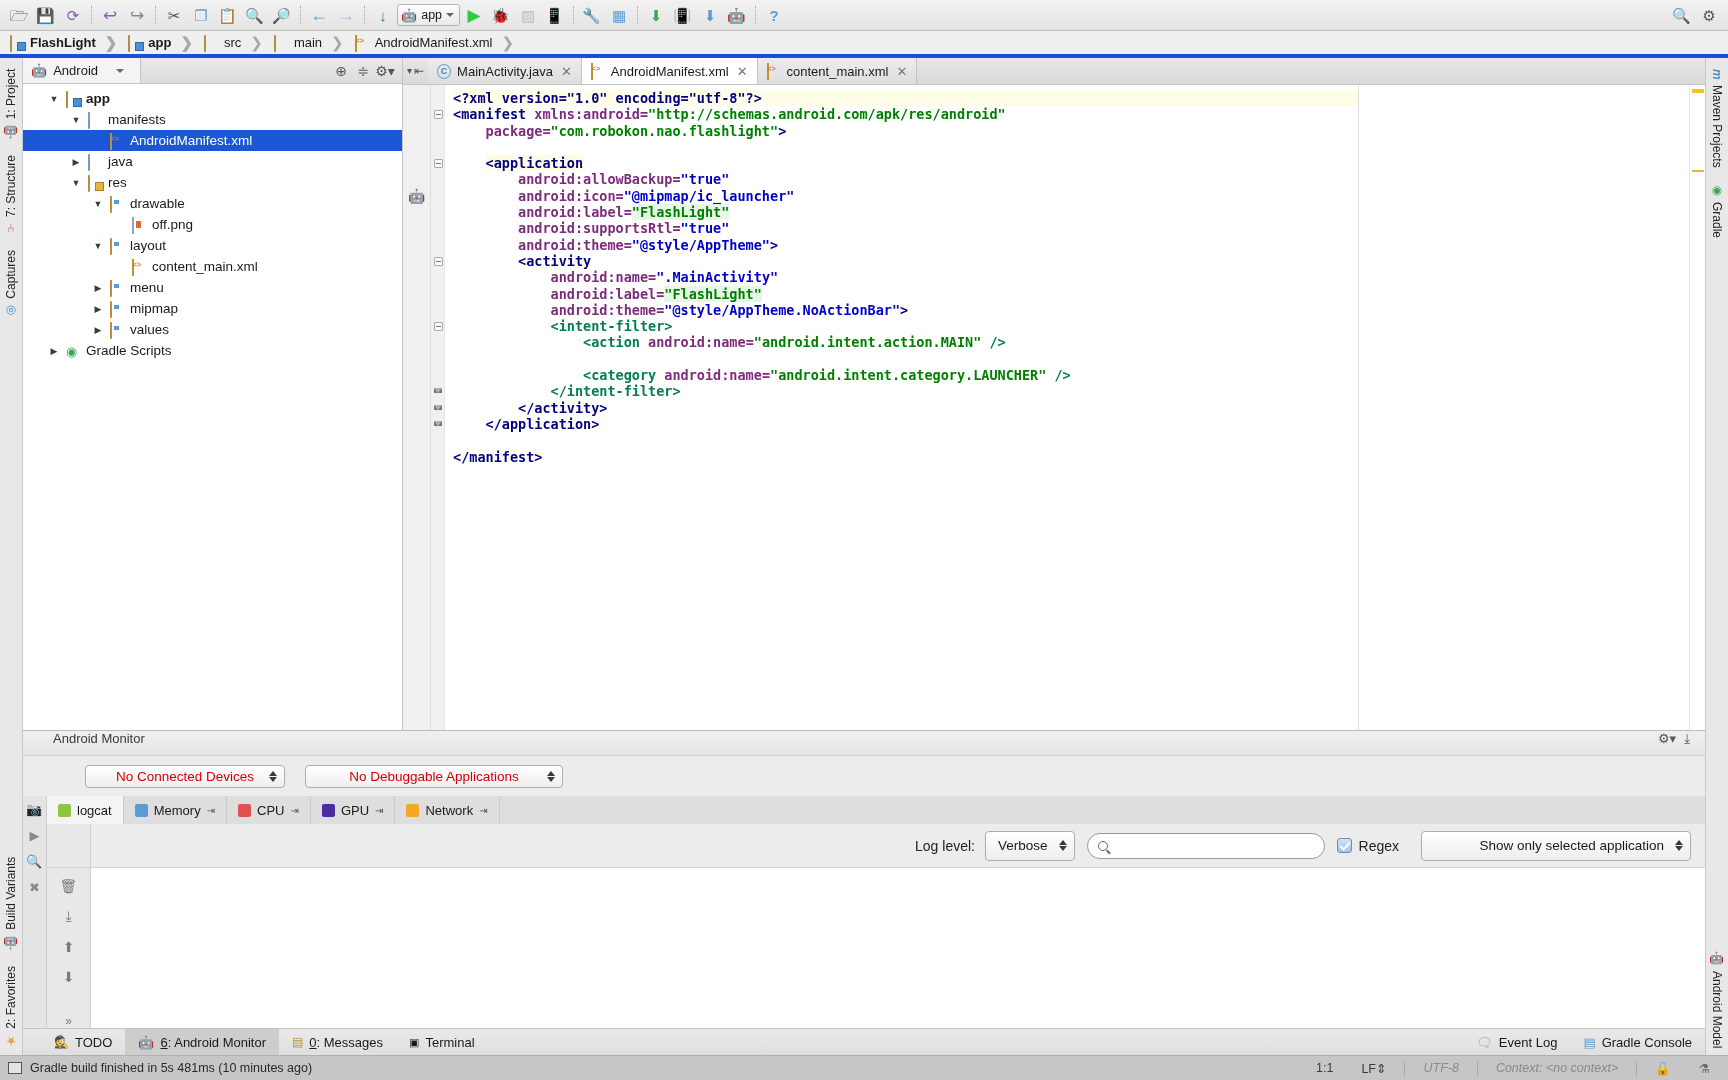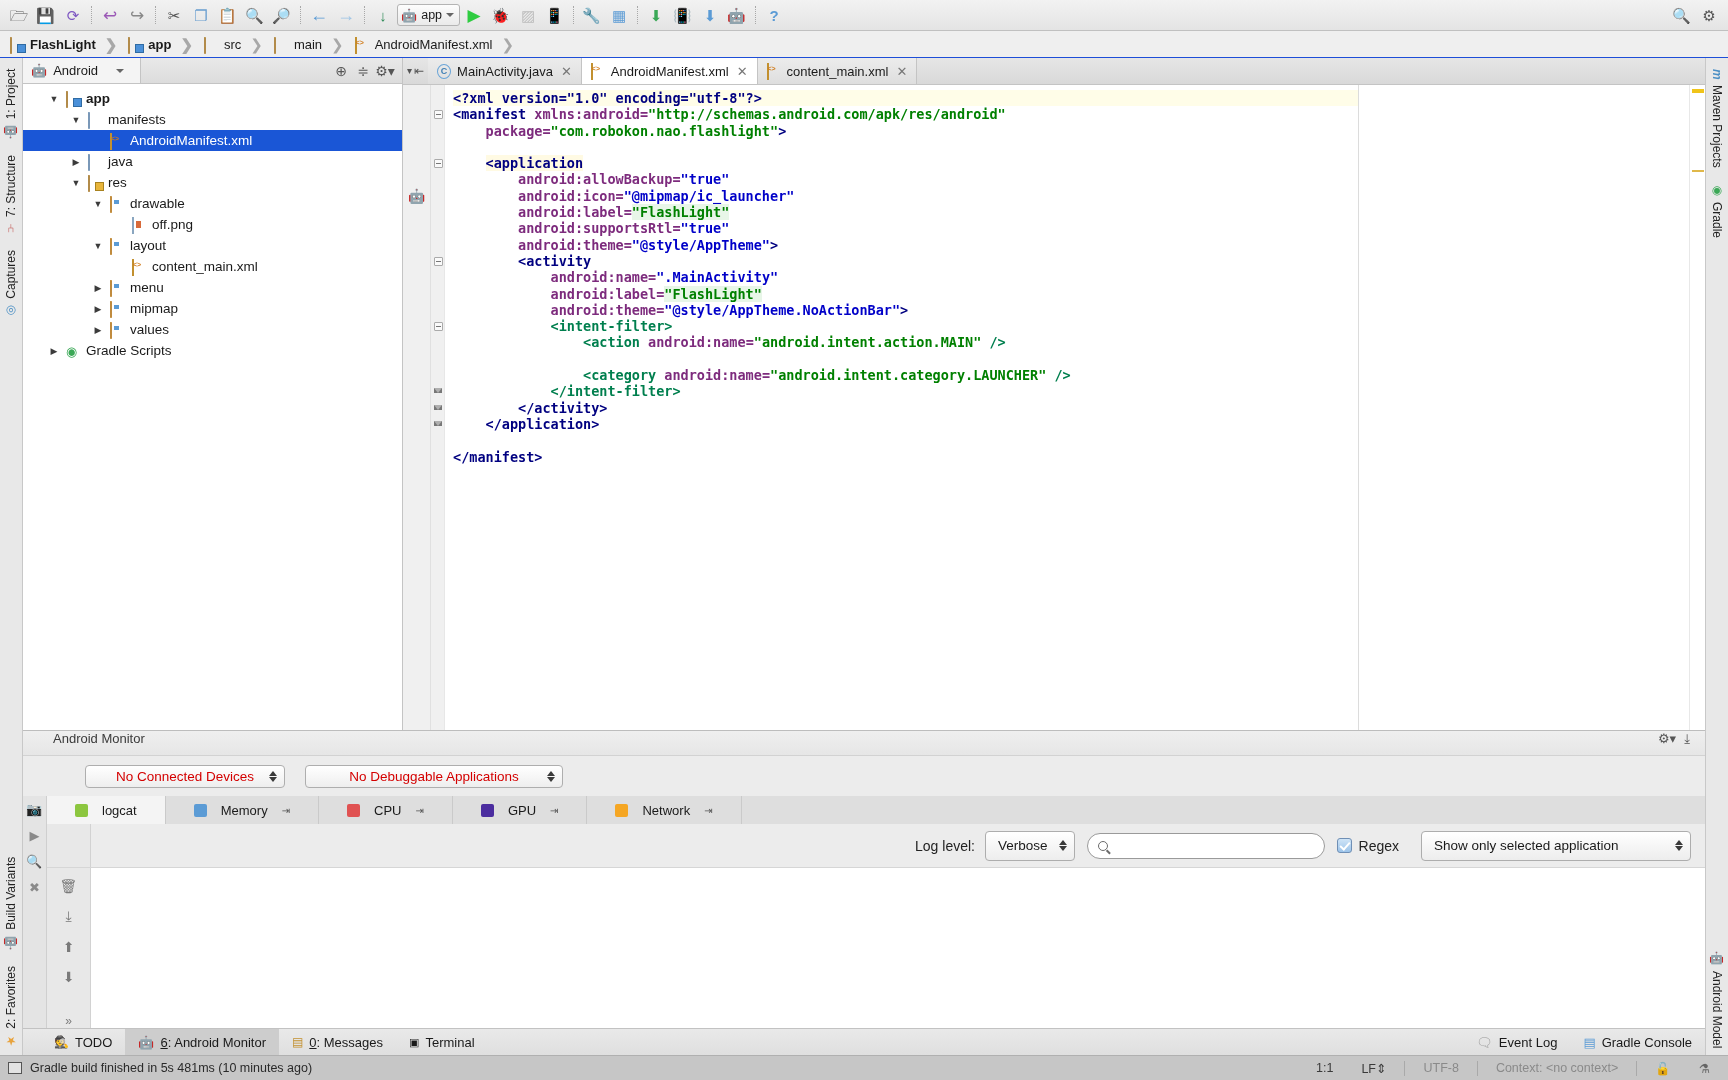--- a/index.html
+++ b/index.html
@@ -32,22 +32,22 @@
     height: 22px; padding: 0 5px 0 3px;
     border: 1px solid #b4b4b4; border-radius: 3px;
     background: linear-gradient(#fdfdfd, #eaeaea);
     font-size: 12.5px;
   }
   .caret-dn { width: 0; height: 0; border-left: 4px solid transparent; border-right: 4px solid transparent; border-top: 4px solid #666; }
 
   
   .breadcrumbs {
     height: 27px; min-height: 27px;
-    background: #efefef; border-bottom: 1px solid #1d4ed8;
-    display: flex; padding-left: 8px;
+    background: #efefef; border-bottom: 4px solid #1d4ed8;
+    display: flex; align-items: center; padding-left: 8px;
   }
   .crumb { display: flex; align-items: center; gap: 5px; padding: 0 9px 0 2px; height: 27px; font-size: 13px; }
   .crumb .sep { color: #a8a8a8; font-size: 15px; margin-left: 4px; }
   .crumb.bold { font-weight: bold; }
 
   
   .body-row { flex: 1; display: flex; min-height: 0; }
   .vbar {
     width: 23px; min-width: 23px;
     background: #e8e8e8; border-right: 1px solid #c8c8c8;
@@ -163,31 +163,31 @@
     color: #d40000; font-size: 13.5px; white-space: nowrap;
   }
   .combo-red .stepper { position: absolute; right: 7px; display: flex; flex-direction: column; gap: 1px; color: #444; }
   .st-up { width: 0; height: 0; border-left: 4px solid transparent; border-right: 4px solid transparent; border-bottom: 5px solid #3a3a3a; }
   .st-dn { width: 0; height: 0; border-left: 4px solid transparent; border-right: 4px solid transparent; border-top: 5px solid #3a3a3a; }
 
   .mon-body { flex: 1; display: flex; min-height: 0; }
   .mon-left { width: 24px; min-width: 24px; background: #e4e4e4; border-right: 1px solid #cfcfcf; display: flex; flex-direction: column; align-items: center; padding-top: 6px; gap: 11px; color: #8a8a8a; font-size: 13px; }
   .mon-main { flex: 1; display: flex; flex-direction: column; min-width: 0; }
   .mon-tabs { height: 28px; min-height: 28px; display: flex; align-items: stretch; background: #dedede; }
-  .mtab { display: flex; align-items: center; gap: 14px; padding: 0 28px; font-size: 13px; background: #dedede; border-right: 1px solid #cacaca; white-space: nowrap; }
+  .mtab { display: flex; align-items: center; gap: 6px; padding: 0 11px; font-size: 13px; background: #dedede; border-right: 1px solid #cacaca; white-space: nowrap; }
   .mtab.active { background: #f4f4f4; }
   .mtab .arr { color: #555; font-size: 10px; }
   .sq { width: 13px; height: 13px; border-radius: 2px; }
 
   .filter-row { height: 44px; min-height: 44px; display: flex; align-items: center; background: #ececec; border-bottom: 1px solid #d6d6d6; padding-right: 14px; }
   .lc-side { width: 44px; min-width: 44px; height: 100%; background: #e8e8e8; border-right: 1px solid #d2d2d2; display: flex; flex-direction: column; align-items: center; }
   .fr-spacer { flex: 1; }
   .lbl { font-size: 14px; color: #222; margin-right: 10px; }
   .combo-sm {
-    display: flex; align-items: center; justify-content: flex-start; position: relative;
+    display: flex; align-items: center; justify-content: flex-end; position: relative;
     height: 30px; padding: 0 26px 0 12px;
     border: 1px solid #adadad; border-radius: 4px;
     background: linear-gradient(#ffffff,#ededed); font-size: 13.5px; white-space: nowrap;
   }
   .search-field {
     height: 26px; width: 238px; border: 1px solid #9a9a9a; border-radius: 13px;
     background: #fff; display: flex; align-items: center; padding: 0 10px; gap: 6px;
     margin: 0 12px;
   }
   .magn { width: 10px; height: 10px; border: 1.6px solid #6b6b6b; border-radius: 50%; position: relative; flex: 0 0 10px; }
@@ -199,21 +199,21 @@
   
   .bottombar { height: 27px; min-height: 27px; background: linear-gradient(#e9e9e9,#dfdfdf); border-top: 1px solid #c2c2c2; display: flex; align-items: center; padding-left: 18px; }
   .btab { display: flex; align-items: center; gap: 6px; height: 27px; padding: 0 13px; font-size: 13px; white-space: nowrap; }
   .btab.active { background: #cdcdcd; }
   .btab u { text-decoration: underline; }
   .bottombar .sp { flex: 1; }
 
   .statusbar { height: 25px; min-height: 25px; background: #c6c6c6; border-top: 1px solid #b0b0b0; display: flex; align-items: center; padding: 0 8px; font-size: 12.5px; color: #2a2a2a; gap: 8px; }
   .statusbar .sp { flex: 1; }
   .sb-cell { padding: 0 10px; color: #3a3a3a; }
-  .sb-cell.dim { color: #8a8a8a; }
+  .sb-cell.dim { color: #8a8a8a; font-style: italic; }
   .sb-div { width: 1px; height: 15px; background: #a9a9a9; }
   .brick { width: 14px; height: 12px; border: 1.5px solid #555; background: #e3e3e3; }
 </style>
 </head>
 <body>
 
 <div id="app">
 
   <div class="toolbar">
     <div class="tb-btn">🗁</div>

